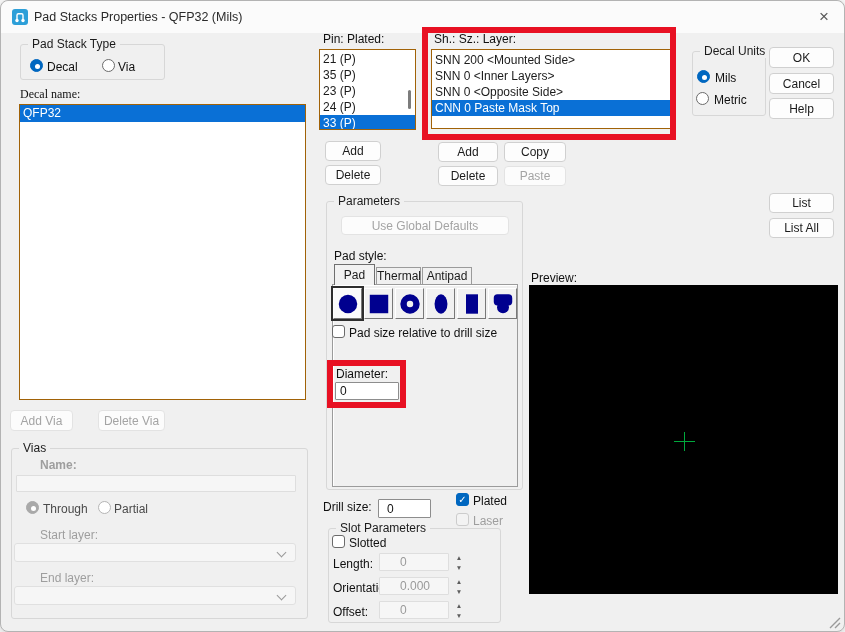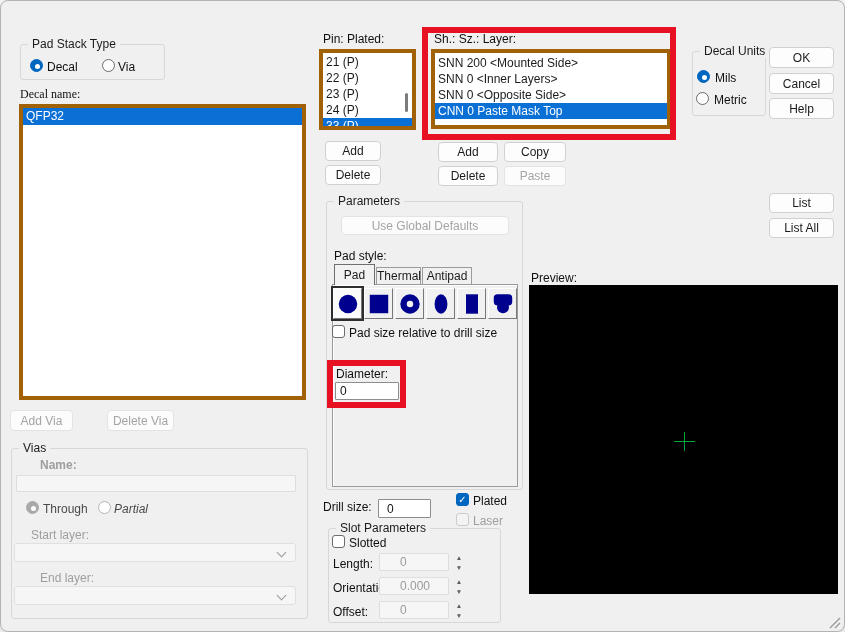--- a/index.html
+++ b/index.html
@@ -19,21 +19,21 @@
   .lbl.gray { color:#9e9e9e; }
   .lbl.dim  { color:#4a4a4a; }
 
   .groupbox { position:absolute; border:1px solid #d7d7d7; border-radius:3px; }
   .gb-label { position:absolute; top:-8px; left:7px; background:#f0f0f0; padding:0 4px; white-space:nowrap; }
 
   .btn { position:absolute; background:#fdfdfd; border:1px solid #d0d0d0; border-radius:4px;
          display:flex; align-items:center; justify-content:center; color:#1b1b1b; white-space:nowrap; }
   .btn.disabled { color:#a4a4a4; border-color:#e3e3e3; background:#fcfcfc; }
 
-  .listbox { position:absolute; background:#ffffff; border:4px solid #a16207; overflow:hidden; }
+  .listbox { position:absolute; background:#ffffff; border:1px solid #a16207; overflow:hidden; }
   .li { height:16px; line-height:16px; padding-left:3px; white-space:nowrap; }
   .li.selected { background:#0a70d6; color:#fff; }
   .li.tall { height:17px; line-height:17px; }
 
   .radio { position:absolute; width:13px; height:13px; border-radius:50%; background:#fff; border:1px solid #6b6b6b; }
   .radio.checked { background:#0067c0; border-color:#0067c0; }
   .radio.checked::after { content:""; position:absolute; left:4px; top:4px; width:5px; height:5px; border-radius:50%; background:#fff; }
   .radio.disabled { border-color:#b4b4b4; }
   .radio.checked.disabled { background:#a9a9a9; border-color:#a9a9a9; }
 
@@ -72,60 +72,70 @@
   .cross-v { position:absolute; left:155px; top:147px; width:1px; height:19px; background:#00a83c; }
 
   .pin-scroll { position:absolute; right:4px; top:40px; width:3px; height:19px; background:#7c7c7c; border-radius:2px; }
   .resize-grip { position:absolute; right:3px; bottom:2px; }
 </style>
 </head>
 <body>
 
 <div class="dialog">
 
+  <div class="titlebar">
+    <svg class="title-icon" viewBox="0 0 16 16">
+      <rect width="16" height="16" rx="3" fill="#2d9fd8"></rect>
+      <path d="M5 11.5 V6.2 Q5 4.8 6.4 4.8 H9.6 Q11 4.8 11 6.2 V11.5" fill="none" stroke="#fff" stroke-width="1.4"></path>
+      <circle cx="5" cy="11.5" r="1.7" fill="#fff"></circle>
+      <circle cx="11" cy="11.5" r="1.7" fill="#fff"></circle>
+    </svg>
+    <span class="title-text">Pad Stacks Properties - QFP32 (Mils)</span>
+    <span class="close-btn">×</span>
+  </div>
 
   <div class="groupbox" style="left:19px; top:43px; width:145px; height:36px;">
     <span class="gb-label">Pad Stack Type</span>
   </div>
   <span class="radio checked" style="left:29px; top:58px;"></span>
   <span class="lbl" style="left:46px; top:59px;">Decal</span>
   <span class="radio" style="left:101px; top:58px;"></span>
   <span class="lbl" style="left:117px; top:59px;">Via</span>
 
   <span class="lbl" style="left:19px; top:86px;font-family:Liberation Serif, serif;">Decal name:</span>
   <div class="listbox" style="left:18px; top:103px; width:287px; height:296px;">
     <div class="li tall selected">QFP32</div>
   </div>
 
   <div class="btn disabled" style="left:9px; top:409px; width:63px; height:21px;">Add Via</div>
-  <div class="btn disabled" style="left:106px; top:409px; width:67px; height:21px;text-align:right;">Delete Via</div>
+  <div class="btn disabled" style="left:97px; top:409px; width:67px; height:21px;text-align:right;">Delete Via</div>
 
   <div class="groupbox" style="left:10px; top:447px; width:297px; height:171px;text-align:right;">
     <span class="gb-label">Vias</span>
   </div>
   <span class="lbl gray" style="left:39px; top:457px;font-weight:bold;">Name:</span>
   <input class="field disabled" style="left: 15px; top: 474px; width: 280px; height: 17px;" readonly="" value="">
   <span class="radio checked disabled" style="left:25px; top:500px;"></span>
   <span class="lbl dim" style="left:42px; top:501px;">Through</span>
   <span class="radio disabled" style="left:97px; top:500px;"></span>
-  <span class="lbl dim" style="left:113px; top:501px;font-style:italic;">Partial</span>
-  <span class="lbl gray" style="left:30px; top:527px;">Start layer:</span>
+  <span class="lbl dim" style="left:113px; top:501px;">Partial</span>
+  <span class="lbl gray" style="left:39px; top:527px;">Start layer:</span>
   <div class="combo" style="left:13px; top:542px; width:282px; height:19px;">
     <span class="chevron"></span>
   </div>
   <span class="lbl gray" style="left:39px; top:570px;">End layer:</span>
   <div class="combo" style="left:13px; top:585px; width:282px; height:19px;">
     <span class="chevron"></span>
   </div>
 
   <span class="lbl" style="left:322px; top:31px;">Pin:  Plated:</span>
   <div class="listbox" style="left:318px; top:48px; width:97px; height:81px;">
     <div style="padding-top:1px;">
       <div class="li">21 (P)</div>
-      <div class="li">22 (P)</div>
+      <div class="li">35 (P)</div>
       <div class="li">23 (P)</div>
       <div class="li">24 (P)</div>
       <div class="li selected">33 (P)</div>
     </div>
     <div class="pin-scroll"></div>
   </div>
   <div class="btn" style="left:324px; top:140px; width:56px; height:20px;">Add</div>
   <div class="btn" style="left:324px; top:164px; width:56px; height:20px;">Delete</div>
 
   <span class="lbl" style="left:433px; top:31px;">Sh.:  Sz.:  Layer:</span>

